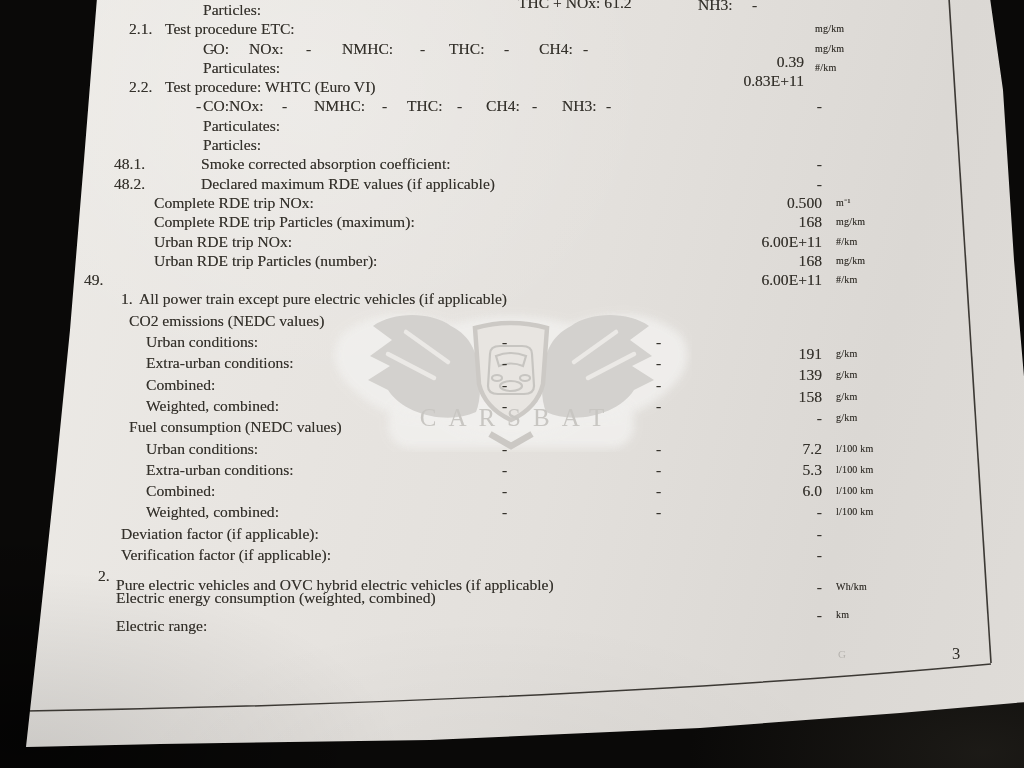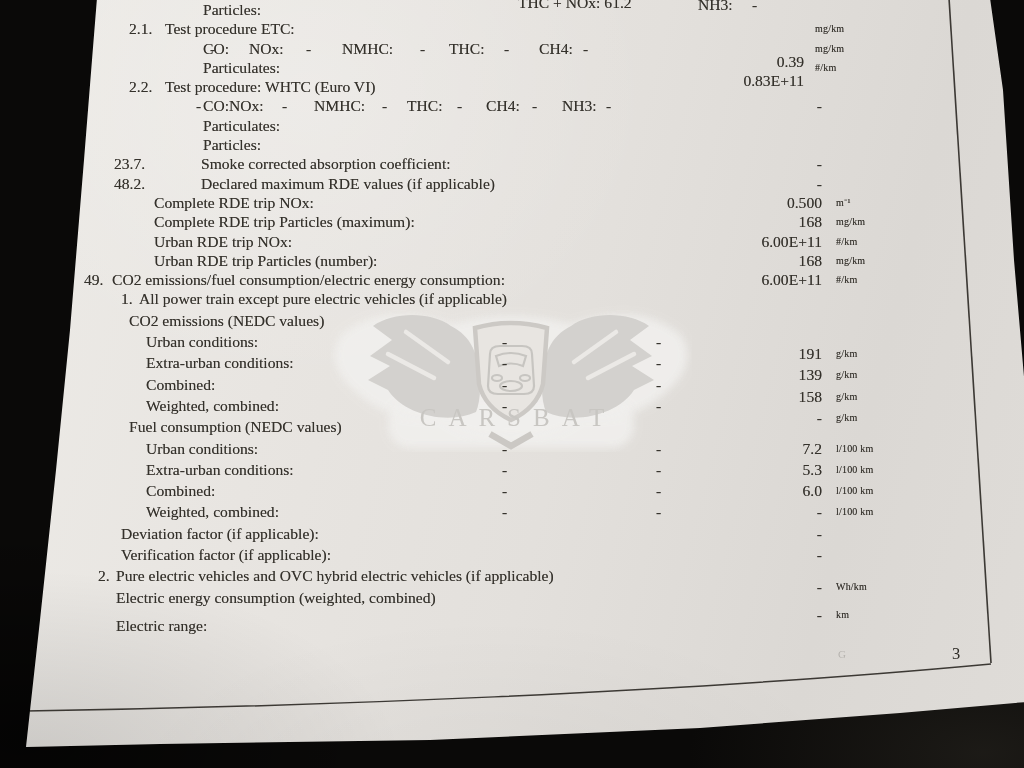--- a/index.html
+++ b/index.html
@@ -27,21 +27,21 @@
   .row{position:relative;height:19.3px;font-size:15.6px;line-height:18px;white-space:nowrap;
        text-shadow:0 0 .5px rgba(52,49,43,.55);}
   .row.s2{height:21.3px;}
   .row span{position:absolute;top:0;}
   .num{text-align:right;}
   
   .r-sub1 .num{left:129px;} .r-sub1 .label{left:165px;}
   .r-48  .num{left:114px;}  .r-48  .label{left:157px;margin-left:44px;}
   .r-49  .num{left:84px;}   .r-49  .label{left:112px;}
   .r-n1  .num{left:121px;}  .r-n1  .label{left:139px;}
-  .r-n2  .num{left:98px;}   .r-n2  .label{left:116px;}
+  .r-n2  .num{left:98px;}   .r-n2  .label{left:116px;margin-top:9px;}
   .r-l2  .label{left:171px;margin-left:32px;}
   .r-rde .label{left:154px;}
   .r-mid .label{left:129px;}
   .r-cond .label{left:146px;}
   .r-dev .label{left:121px;}
   .r-elec .label{left:116px;}
   
   .val{left:712px;width:110px;text-align:right;}
   .unit{left:836px;font-size:10px;top:1.5px;letter-spacing:.2px;}
   #rows .row:nth-child(-n+4) .val{left:694px;margin-top:13px;}
@@ -165,21 +165,21 @@
           </span>
           <span class="val">-</span>
         </div>
         <div class="row r-l2">
           <span class="label">Particulates:</span>
         </div>
         <div class="row r-l2">
           <span class="label">Particles:</span>
         </div>
         <div class="row r-48">
-          <span class="num">23.7.</span>
+          <span class="num">48.1.</span>
           <span class="label">Smoke corrected absorption coefficient:</span>
           <span class="val">-</span>
         </div>
         <div class="row r-48">
           <span class="num">48.2.</span>
           <span class="label">Declared maximum RDE values (if applicable)</span>
           <span class="val">-</span>
         </div>
         <div class="row r-rde">
           <span class="label">Complete RDE trip NOx:</span>
@@ -196,21 +196,20 @@
           <span class="val">6.00E+11</span>
           <span class="unit">#/km</span>
         </div>
         <div class="row r-rde">
           <span class="label">Urban RDE trip Particles (number):</span>
           <span class="val">168</span>
           <span class="unit">mg/km</span>
         </div>
         <div class="row r-49">
           <span class="num">49.</span>
-          <span class="label">CO2 emissions/fuel consumption/electric energy consumption:</span>
           <span class="val">6.00E+11</span>
           <span class="unit">#/km</span>
         </div>
         <div class="row r-n1 s2">
           <span class="num">1.</span>
           <span class="label">All power train except pure electric vehicles (if applicable)</span>
         </div>
         <div class="row r-mid s2">
           <span class="label">CO2 emissions (NEDC values)</span>
         </div>

